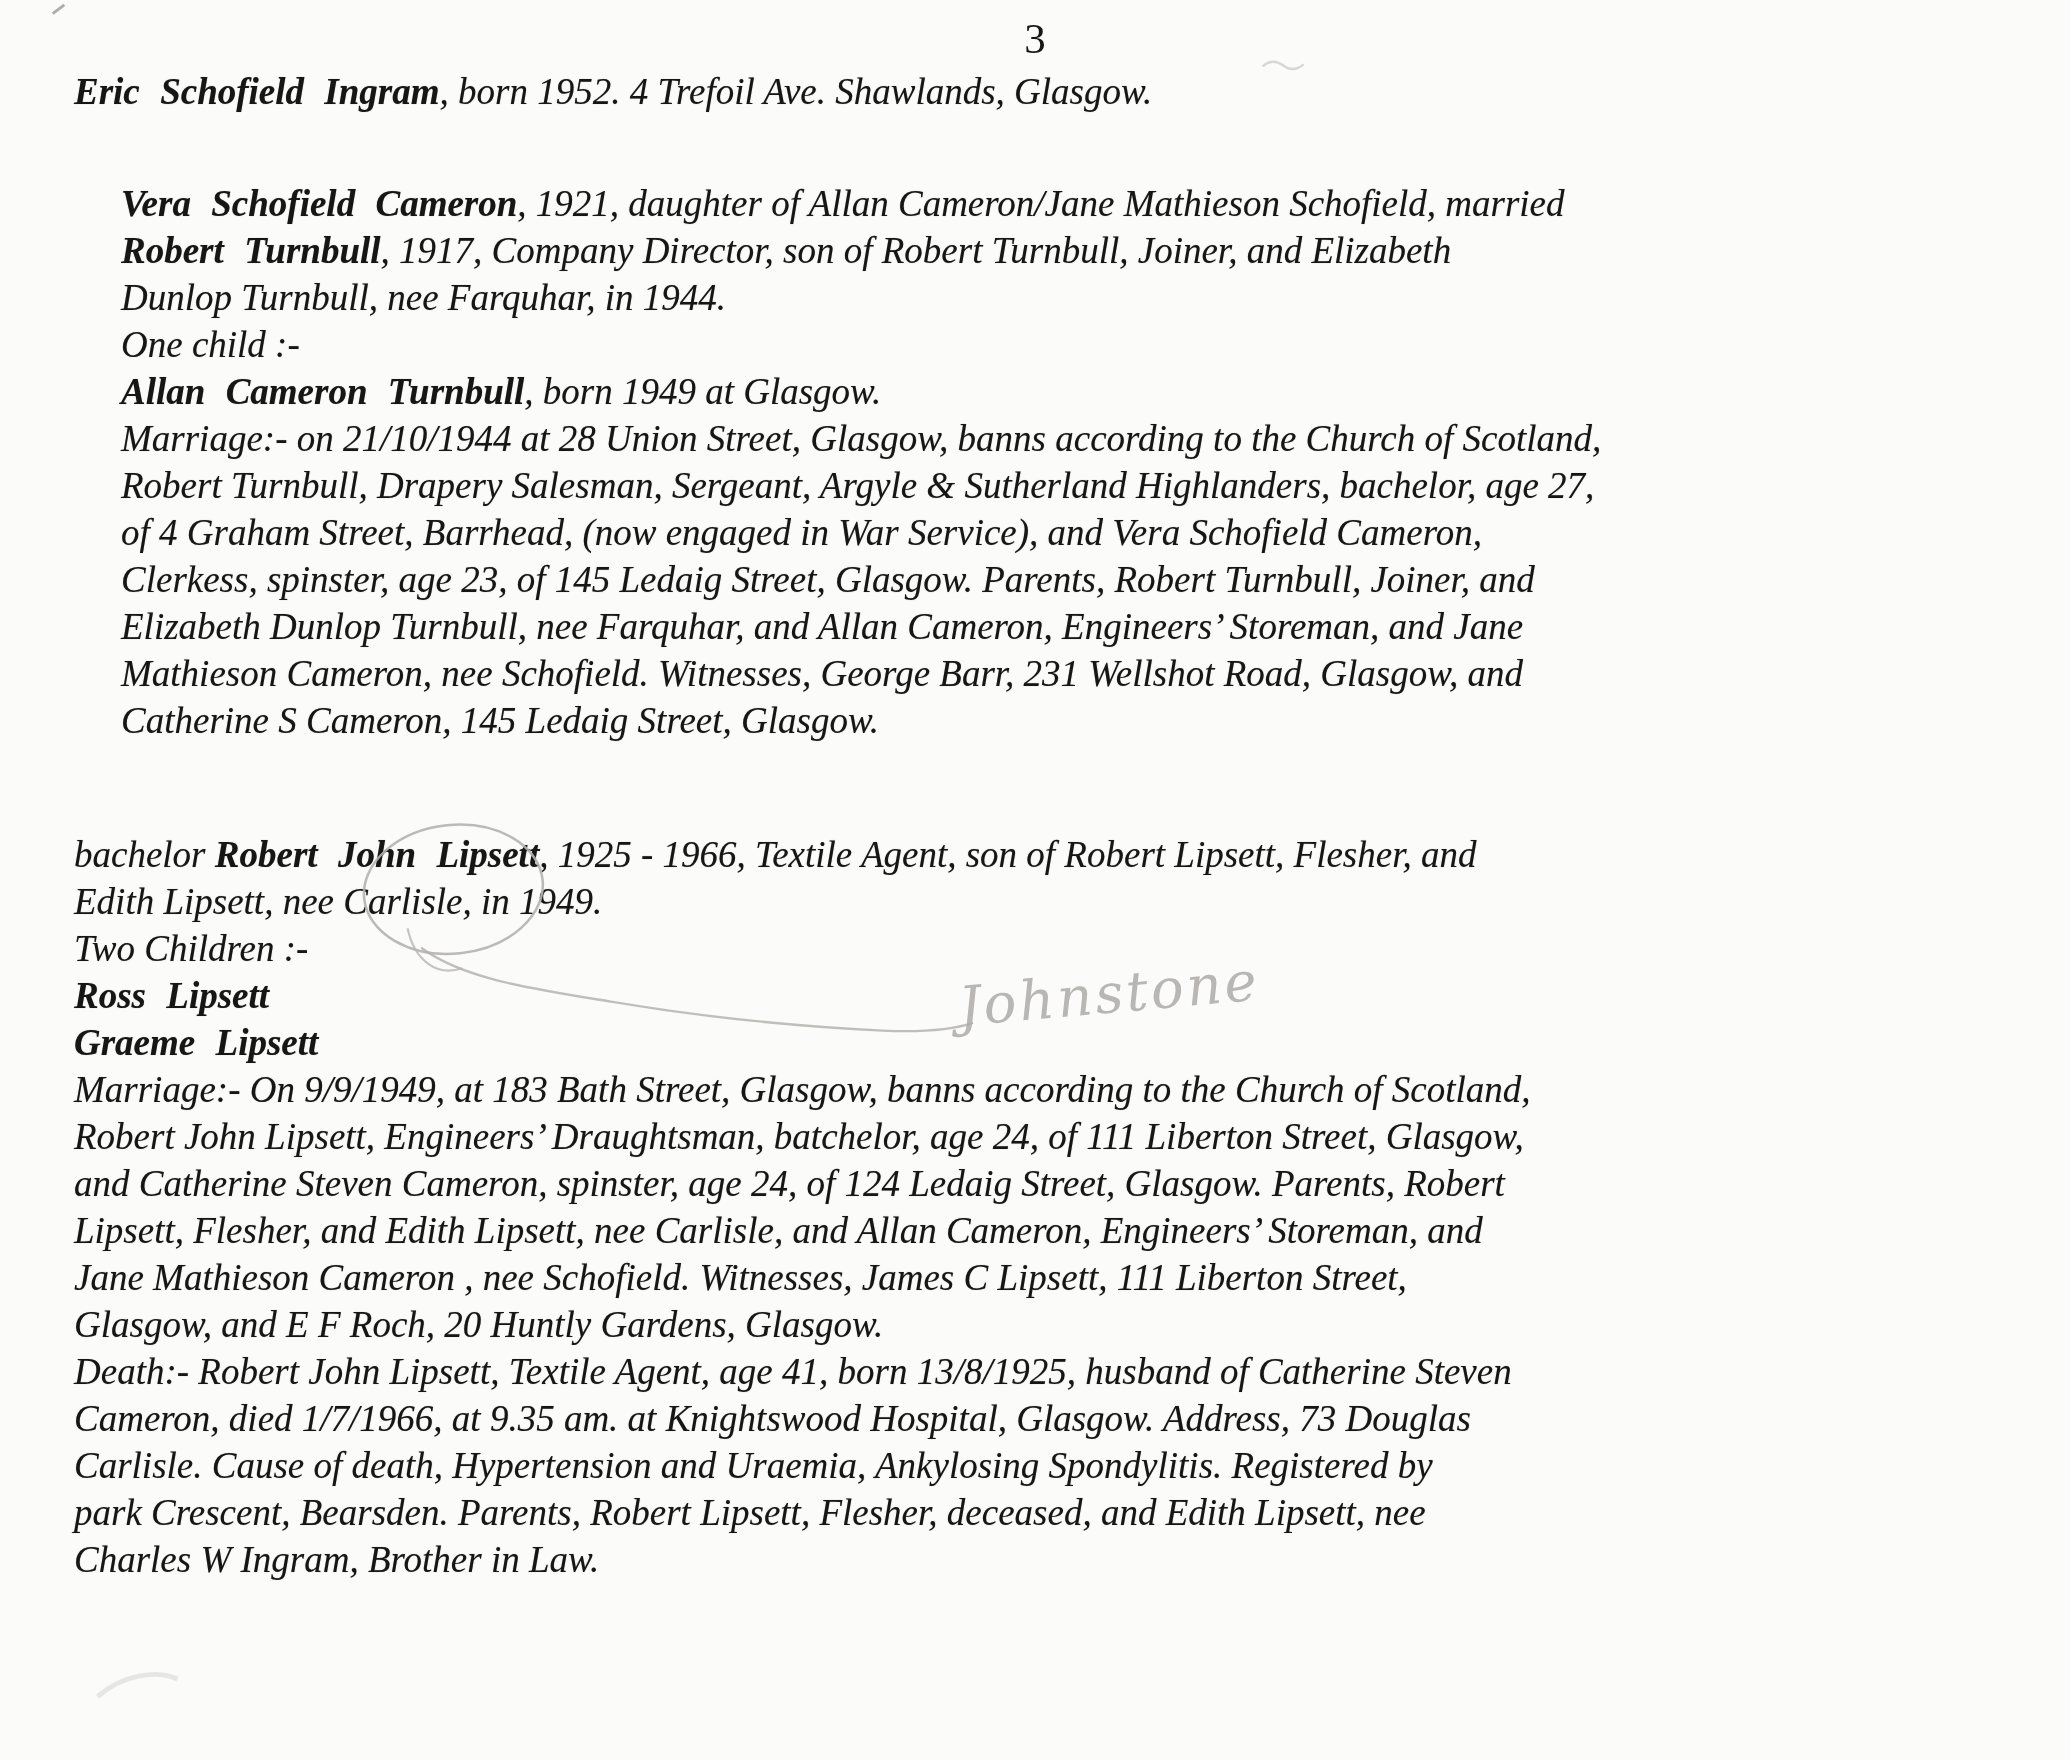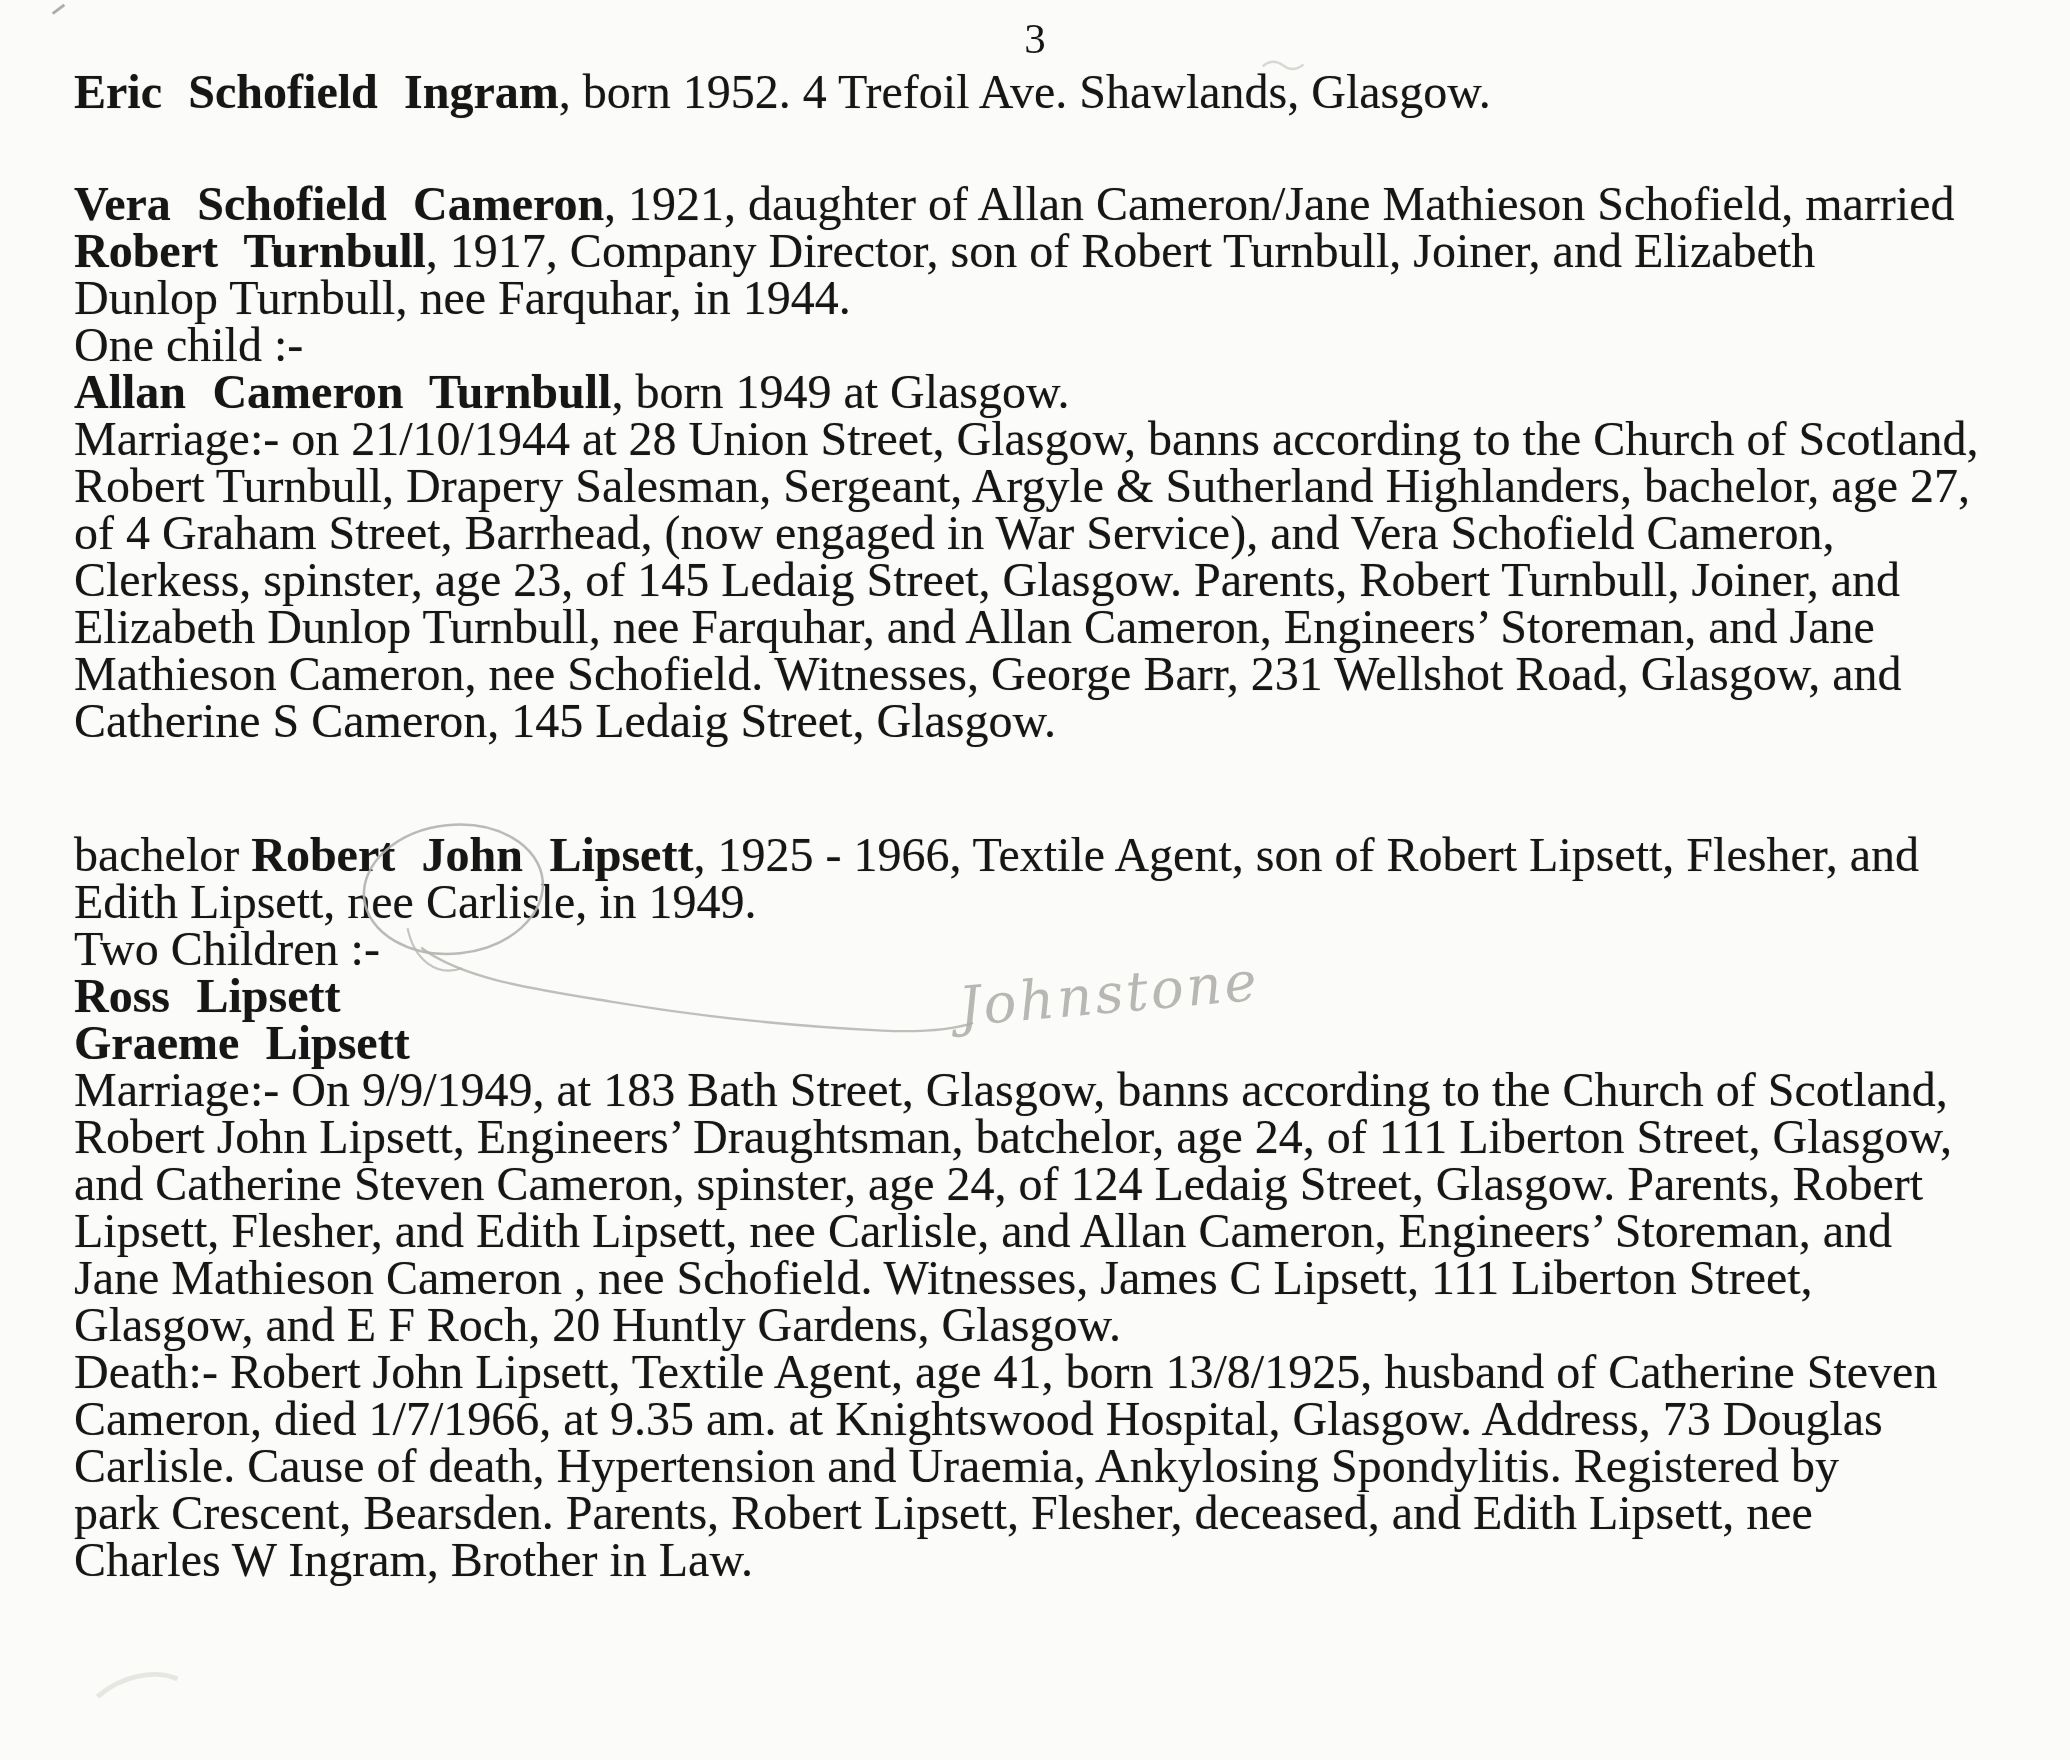--- a/index.html
+++ b/index.html
@@ -10,28 +10,29 @@
     font-family:"Liberation Serif",serif;
     color:#161616;
     overflow:hidden;
   }
   .pageno{
     position:absolute;top:13.7px;left:0;width:2070px;
     text-align:center;font-size:43px;
   }
   .entry{
     position:absolute;left:74px;right:39px;
-    font-size:48px;line-height:47px;
+    font-size:37px;line-height:47px;
     white-space:nowrap;
     text-shadow:0 0 1px rgba(15,15,15,.38);
+    font-style:italic;
   }
   .entry .line{height:47px;}
   .entry .b{font-weight:700;word-spacing:.30em;}
   #entry1{top:68px;}
-  #entry2{top:180px;}
+  #entry2{top:180px;margin-left:47px;}
   #entry3{top:831px;}
   .overlay{
     position:absolute;left:0;top:0;width:2070px;height:1760px;
     pointer-events:none;
   }
   .hand{
     font-family:"DejaVu Serif",serif;
     font-style:italic;
     letter-spacing:3px;
   }

